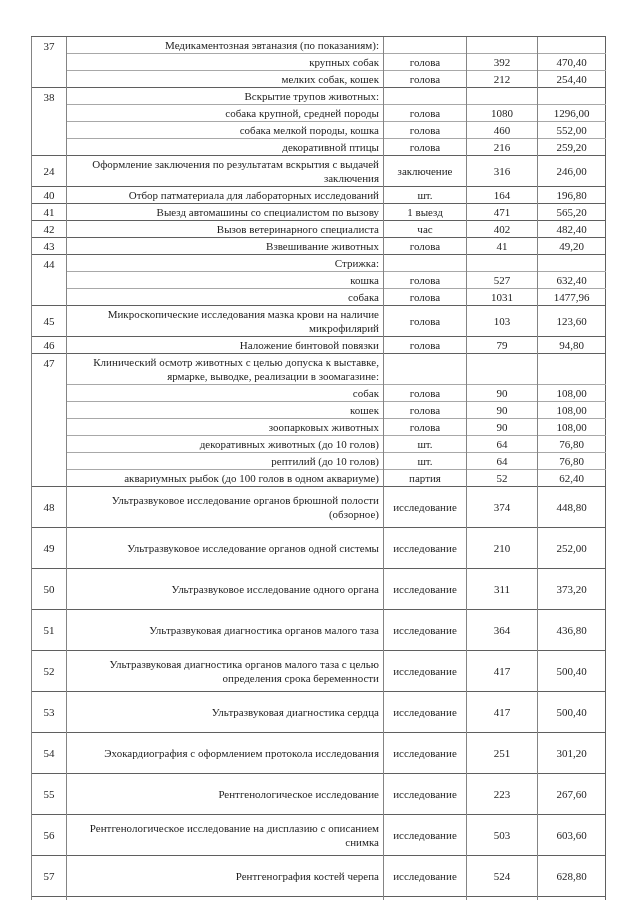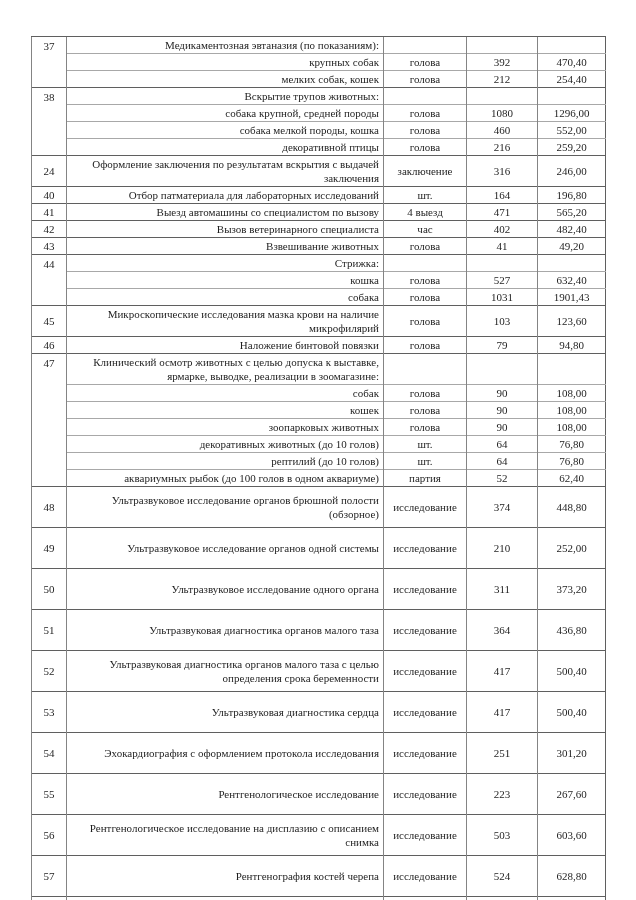--- a/index.html
+++ b/index.html
@@ -113,21 +113,21 @@
         <tr class="sm grp">
           <td class="num">40</td>
           <td class="name">Отбор патматериала для лабораторных исследований</td>
           <td class="unit">шт.</td>
           <td class="qty">164</td>
           <td class="price">196,80</td>
         </tr>
         <tr class="sm grp">
           <td class="num">41</td>
           <td class="name">Выезд автомашины со специалистом по вызову</td>
-          <td class="unit">4 выезд</td>
+          <td class="unit">1 выезд</td>
           <td class="qty">471</td>
           <td class="price">565,20</td>
         </tr>
         <tr class="sm grp">
           <td class="num">42</td>
           <td class="name">Вызов ветеринарного специалиста</td>
           <td class="unit">час</td>
           <td class="qty">402</td>
           <td class="price">482,40</td>
         </tr>
@@ -148,21 +148,21 @@
         <tr class="sm sub">
           <td class="name">кошка</td>
           <td class="unit">голова</td>
           <td class="qty">527</td>
           <td class="price">632,40</td>
         </tr>
         <tr class="sm sub">
           <td class="name">собака</td>
           <td class="unit">голова</td>
           <td class="qty">1031</td>
-          <td class="price">1901,43</td>
+          <td class="price">1477,96</td>
         </tr>
         <tr class="md grp">
           <td class="num">45</td>
           <td class="name">Микроскопические исследования мазка крови на наличие микрофилярий</td>
           <td class="unit">голова</td>
           <td class="qty">103</td>
           <td class="price">123,60</td>
         </tr>
         <tr class="sm grp">
           <td class="num">46</td>

